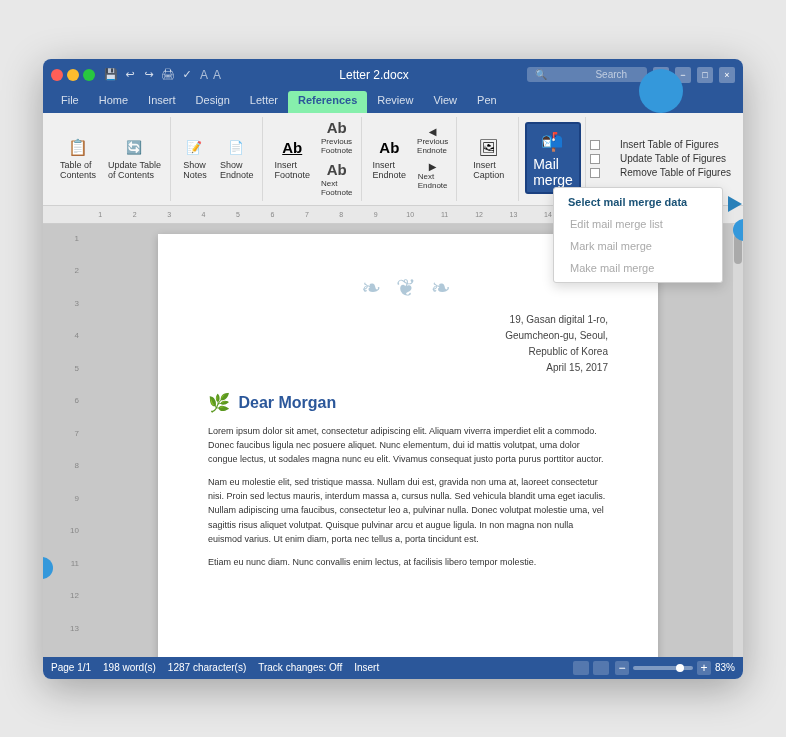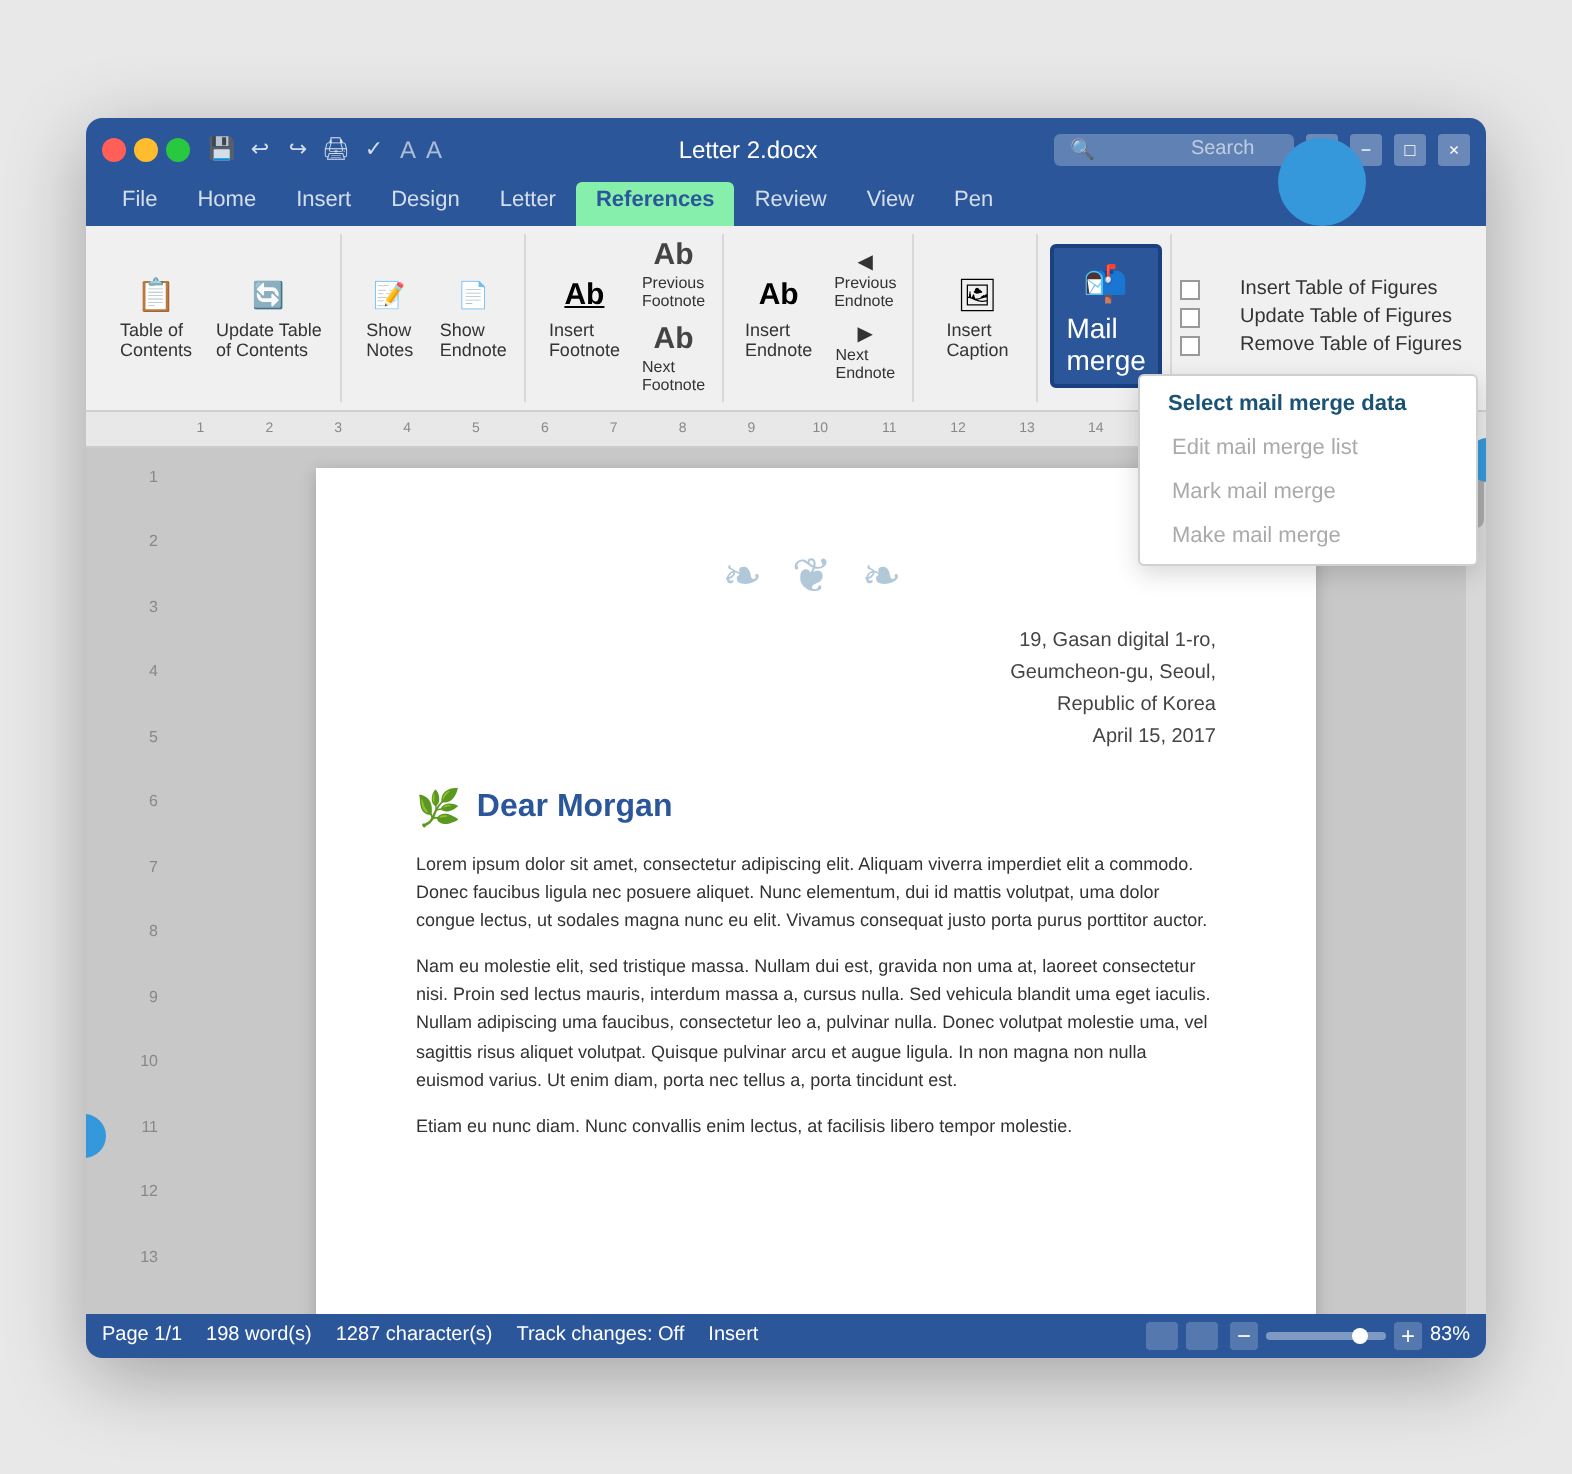--- a/index.html
+++ b/index.html
@@ -713,21 +713,21 @@
         <span class="zoom-btn">−</span>
         <div class="zoom-slider">
           <div class="zoom-slider-thumb"></div>
         </div>
         <span class="zoom-btn">+</span>
         <span>83%</span>
       </div>
     </div>
   </div>
 
-  <div class="dropdown-menu" style="position: absolute; top: 128px; right: 4px;">
+  <div class="dropdown-menu" style="position: absolute; top: 128px; right: 20px;">
     <div class="dropdown-item active">Select mail merge data</div>
     <div class="dropdown-item disabled">Edit mail merge list</div>
     <div class="dropdown-item disabled">Mark mail merge</div>
     <div class="dropdown-item disabled">Make mail merge</div>
 
     <div class="tooltip-arrow"></div>
   </div>
 
 </div>
 

